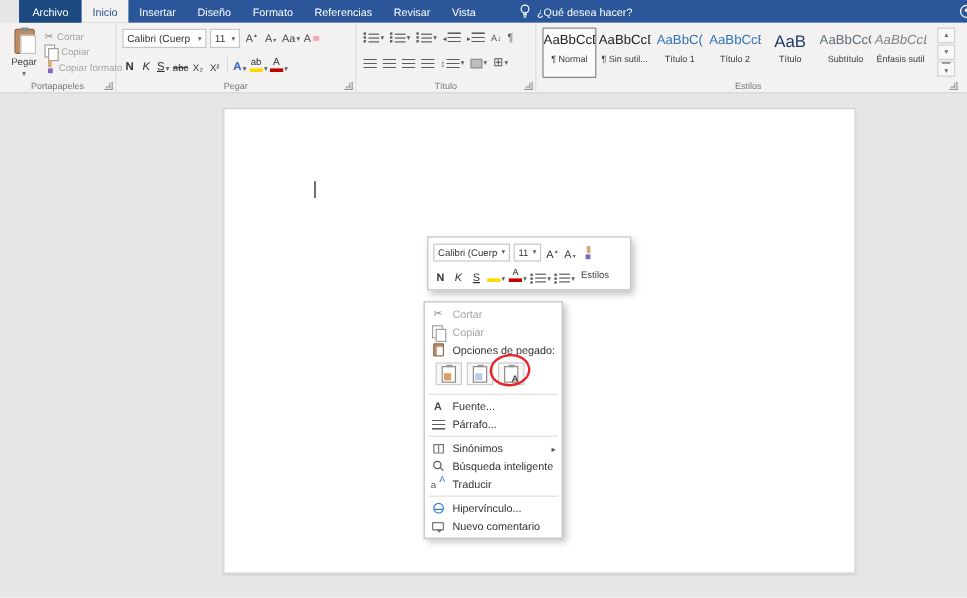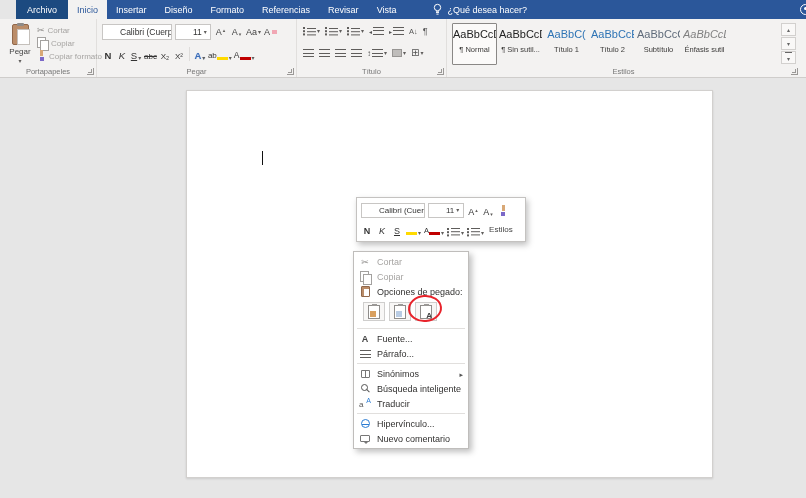--- a/index.html
+++ b/index.html
@@ -39,32 +39,32 @@
   .i-copy{position:relative;width:11px;height:12px;display:inline-block;}
   .i-copy::before{content:"";position:absolute;left:0;top:0;width:7px;height:9px;border:1px solid #a3a19f;background:#fff;}
   .i-copy::after{content:"";position:absolute;left:3px;top:3px;width:7px;height:9px;border:1px solid #a3a19f;background:#fff;}
   .i-brush{position:relative;width:9px;height:12px;display:inline-block;}
   .i-brush::before{content:"";position:absolute;left:3px;top:0;width:3px;height:6px;background:#d8a876;}
   .i-brush::after{content:"";position:absolute;left:2.5px;top:7px;width:4px;height:4px;background:#7b68c8;}
 
   
   .g-font{left:97px;width:200px;}
   .f-row1{position:absolute;left:5px;top:5px;display:flex;align-items:center;gap:3px;}
-  .combo{height:16px;border:1px solid #c8c6c4;background:#fff;display:flex;align-items:center;justify-content:space-between;padding:0 17px;font-size:8.5px;color:#333;gap:2px;white-space:nowrap;overflow:hidden;}
+  .combo{height:16px;border:1px solid #c8c6c4;background:#fff;display:flex;align-items:center;justify-content:space-between;padding:0 3px;font-size:8.5px;color:#333;gap:2px;white-space:nowrap;overflow:hidden;}
   .combo-font{width:70px;}
   .combo-size{width:25px;}
   .sbtn{height:15px;min-width:13px;display:flex;align-items:center;justify-content:center;color:#444;font-size:9px;gap:1px;}
   .f-row2{position:absolute;left:5px;top:26px;display:flex;align-items:flex-end;gap:2px;height:17px;}
   .fmt{min-width:12px;height:16px;display:flex;align-items:flex-end;justify-content:center;padding-bottom:1px;font-size:9.5px;color:#333;gap:1px;}
   .b{font-weight:bold;}
   .it{font-style:italic;}
   .u{text-decoration:underline;}
   .st{text-decoration:line-through;font-size:8px;}
   .eff{font-weight:bold;color:#3b6cb7;text-shadow:0 0 1px #a9c8ef;}
-  .colstack{display:flex;flex-direction:row;align-items:flex-end;line-height:9px;padding-bottom:1px;}
+  .colstack{display:flex;flex-direction:column;align-items:center;line-height:9px;padding-bottom:1px;}
   .bar{width:11px;height:3px;margin-top:1px;display:block;}
   .bar-y{background:#ffda00;}
   .bar-r{background:#c00000;}
   .vsep{width:1px;height:14px;background:#dedcda;margin:0 2px;align-self:center;}
   .eraser::after{content:"";display:inline-block;width:5px;height:4px;background:#f1a7b4;margin-left:1px;}
 
   
   .g-para{left:297px;width:150px;}
   .p-row1{position:absolute;left:6px;top:7px;display:flex;align-items:center;gap:5px;}
   .p-row2{position:absolute;left:6px;top:28px;display:flex;align-items:center;gap:5px;}
@@ -347,20 +347,24 @@
         </div>
         <div class="sit">
           <div class="sprev c-blue">AaBbC(</div>
           <div class="sname">Título 1</div>
         </div>
         <div class="sit">
           <div class="sprev c-blue">AaBbCcE</div>
           <div class="sname">Título 2</div>
         </div>
         <div class="sit">
+          <div class="sprev c-title">AaB</div>
+          <div class="sname">Título</div>
+        </div>
+        <div class="sit">
           <div class="sprev c-sub">AaBbCcC</div>
           <div class="sname">Subtítulo</div>
         </div>
         <div class="sit">
           <div class="sprev c-emph">AaBbCcDc</div>
           <div class="sname">Énfasis sutil</div>
         </div>
       </div>
       <div class="sscroll">
         <span class="sb-btn cup"></span>

